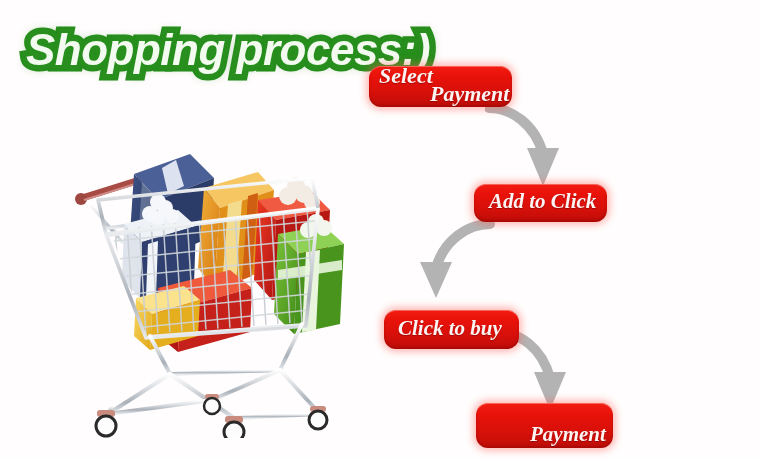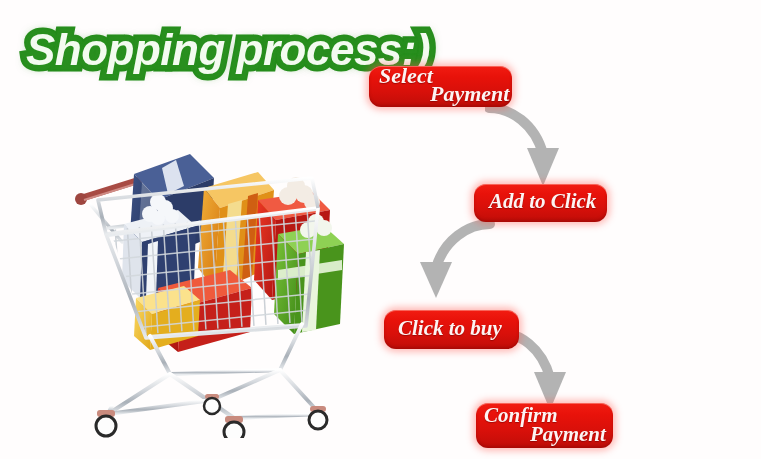--- a/index.html
+++ b/index.html
@@ -321,17 +321,16 @@
 
   <div class="fbtn" id="box-addcart">
     <span class="lbl l1">Add to Click</span>
   </div>
 
   <div class="fbtn" id="box-click">
     <span class="lbl l1">Click to buy</span>
   </div>
 
   <div class="fbtn" id="box-confirm">
-    <span class="lbl l1">Confirm</span>
     <span class="lbl l2">Payment</span>
   </div>
 
 </div>
 
 </body></html>

